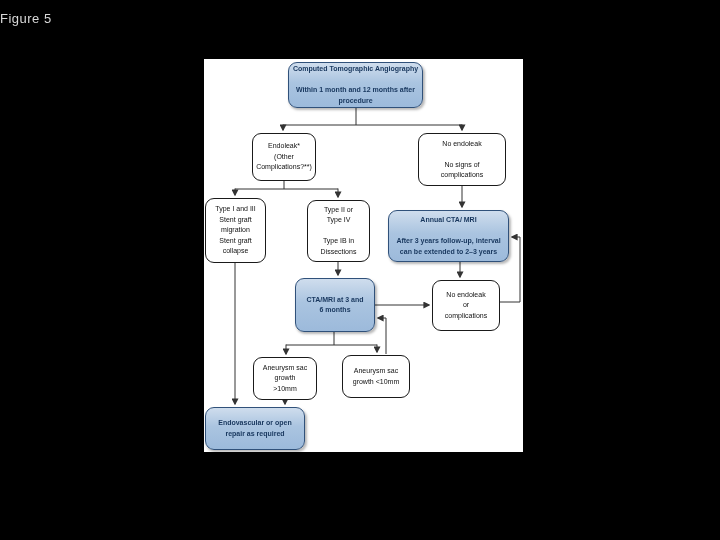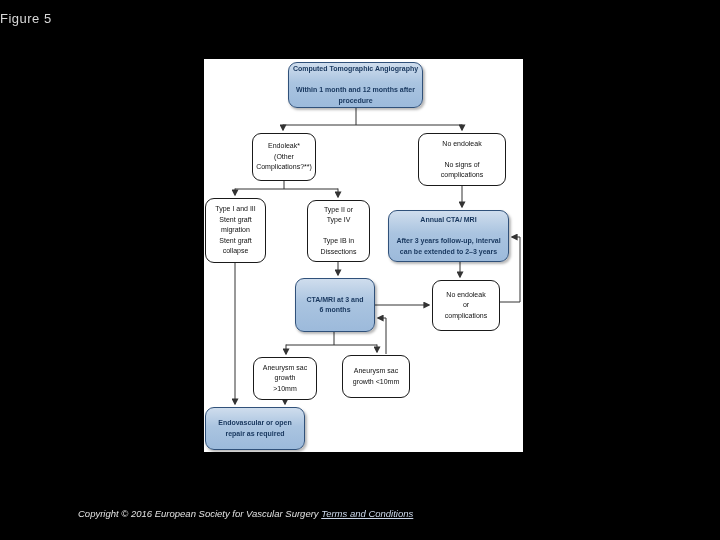--- a/index.html
+++ b/index.html
@@ -114,14 +114,13 @@
 &gt;10mm</div>
 
   <div class="node white" style="left:138px;top:296px;width:68px;height:43px;">Aneurysm sac
 growth &lt;10mm</div>
 
   <div class="node blue" style="left:1px;top:348px;width:100px;height:43px;">Endovascular or open
 repair as required</div>
 </div>
 
 <div class="footer">
-  <div><span>Copyright © 2016 European Society for Vascular Surgery </span><a>Terms and Conditions</a></div>
 </div>
 
 </body></html>

